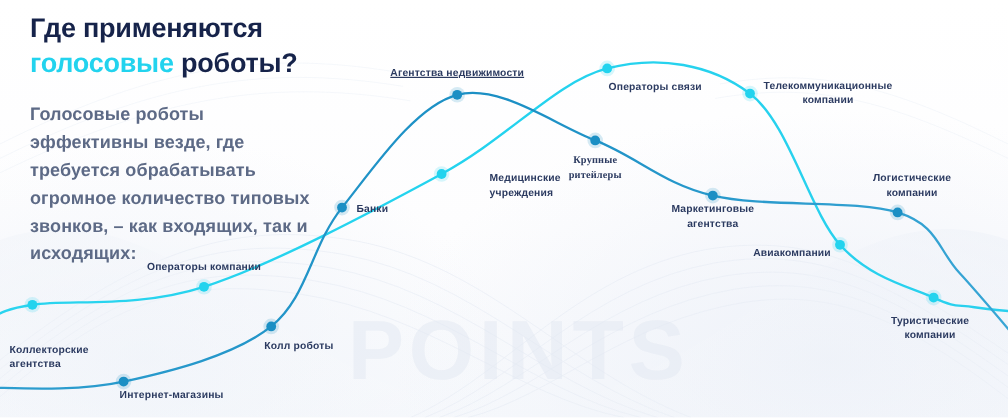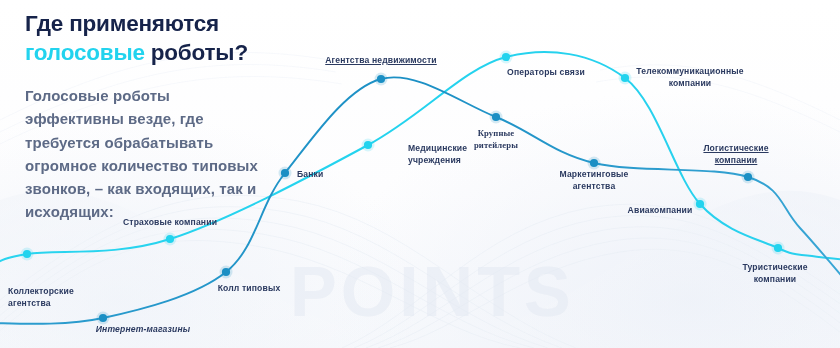--- a/index.html
+++ b/index.html
@@ -147,35 +147,35 @@
           <circle cx="496" cy="117" r="4.1" fill="#1b8fc4" style="cursor: pointer;"></circle>
           <circle cx="594" cy="163" r="6.5" fill="#1b8fc4" opacity="0.18"></circle>
           <circle cx="594" cy="163" r="4.1" fill="#1b8fc4" style="cursor: pointer;"></circle>
           <circle cx="748" cy="177" r="6.5" fill="#1b8fc4" opacity="0.18"></circle>
           <circle cx="748" cy="177" r="4.1" fill="#1b8fc4" style="cursor: pointer;"></circle>
         </g>
     </svg>
     <div id="labels">
         <div class="node-label l" style="left: 8px; top: 262px; margin-top: 24px;">Коллекторские
 агентства</div>
-        <div class="node-label c" style="left: 170px; top: 217px;">Страховые компании</div>
+        <div class="node-label c" style="left: 170px; top: 217px;">Операторы компании</div>
         <div class="node-label l" style="left: 380px; top: 143px; margin-left: 28px;">Медицинские
 учреждения</div>
         <div class="node-label c" style="left: 546px; top: 67px;">Операторы связи</div>
         <div class="node-label c" style="left: 690px; top: 66px;">Телекоммуникационные
 компании</div>
         <div class="node-label c" style="left: 660px; top: 205px; text-align: right;">Авиакомпании</div>
         <div class="node-label c" style="left: 775px; top: 262px;">Туристические
 компании</div>
-        <div class="node-label c" style="left: 143px; top: 324px; font-style: italic;">Интернет-магазины</div>
-        <div class="node-label c" style="left: 249px; top: 283px;">Колл типовых</div>
+        <div class="node-label c" style="left: 143px; top: 324px;">Интернет-магазины</div>
+        <div class="node-label c" style="left: 249px; top: 283px;">Колл роботы</div>
         <div class="node-label l" style="left: 297px; top: 169px;">Банки</div>
         <div class="node-label c" style="left: 381px; top: 55px; text-decoration: underline;">Агентства недвижимости</div>
         <div class="node-label c" style="left: 496px; top: 128px; font-family: Liberation Serif, serif;">Крупные
 ритейлеры</div>
         <div class="node-label c" style="left: 594px; top: 169px;">Маркетинговые
 агентства</div>
-        <div class="node-label c" style="left: 736px; top: 143px; text-decoration: underline;">Логистические
+        <div class="node-label c" style="left: 760px; top: 143px;">Логистические
 компании</div>
       </div>
   </div>
 
 </div>
 
 </body></html>

